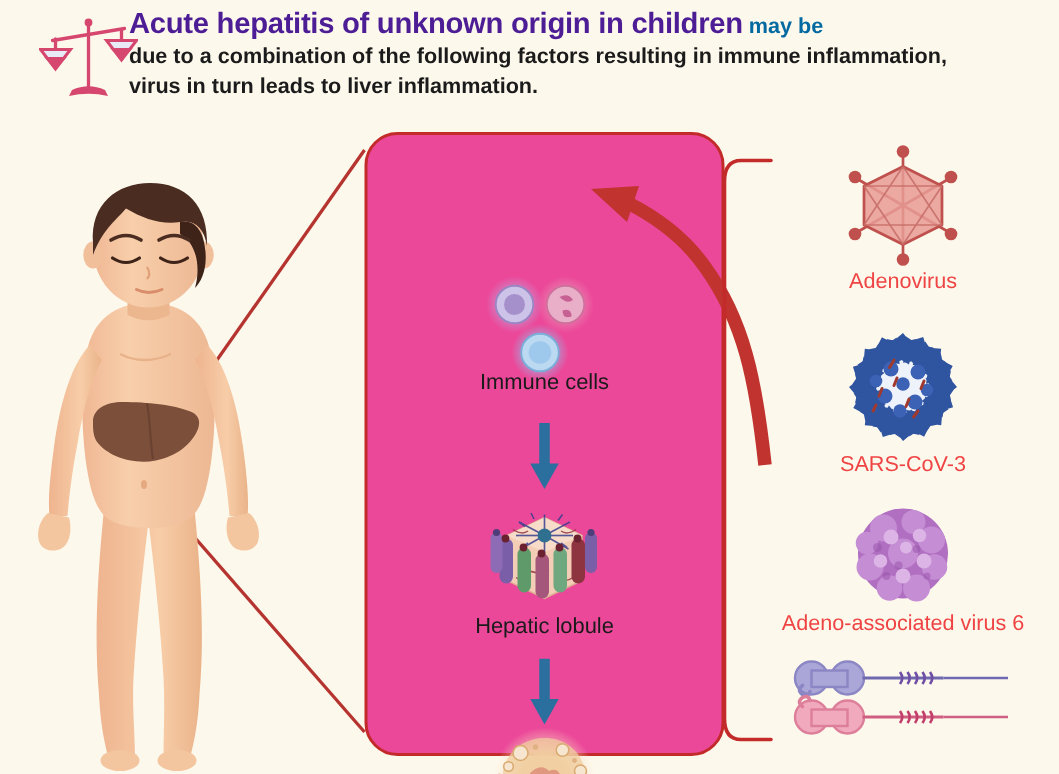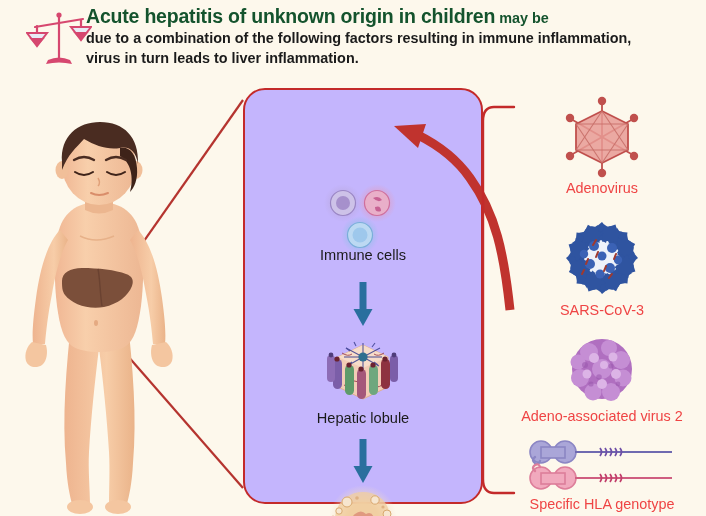--- a/index.html
+++ b/index.html
@@ -13,35 +13,35 @@
   #root{position:absolute;inset:0;}
 
   
   .header{position:absolute;left:0;top:0;width:706px;height:86px;}
   .scale-icon{position:absolute;left:26px;top:8px;width:66px;height:62px;}
   .header-text{
     position:absolute;left:86px;top:6px;width:612px;
     font-size:14.4px;line-height:20px;color:#1b1b1b;font-weight:600;
   }
   .headline{
-    font-size:19.5px;font-weight:bold;color:#14532d;letter-spacing:-0.2px;
+    font-size:19.5px;font-weight:bold;color:#4c1d95;letter-spacing:-0.2px;
     white-space:nowrap;
   }
-  .tail{font-weight:600;font-size:14.4px;color:#14532d;}
+  .tail{font-weight:600;font-size:14.4px;color:#0369a1;}
 
   
   .child{position:absolute;left:0px;top:118px;width:200px;height:398px;}
 
   
   .connectors{position:absolute;left:0;top:0;width:706px;height:516px;pointer-events:none;}
 
   
   .panel{
     position:absolute;left:243px;top:88px;width:236px;height:412px;
-    background:#c4b5fd;border:2.1px solid #c32a2a;border-radius:22px;
+    background:#ec4899;border:2.1px solid #c32a2a;border-radius:22px;
   }
   .panel-label{
     position:absolute;width:100%;text-align:center;
     font-size:14.6px;color:#1a1a1a;
   }
   .lbl-immune{top:157px;}
   .lbl-lobule{top:320px;}
 
   .node-immune{position:absolute;left:50%;top:93px;transform:translateX(-50%);}
   .node-lobule{position:absolute;left:50%;top:245px;transform:translateX(-50%);}
@@ -393,21 +393,21 @@
             <circle cx="41" cy="33" r="4"></circle>
         </g>
         <g fill="#9a57ad" opacity=".55">
           <circle cx="22" cy="33" r="3"></circle>
             <circle cx="48" cy="34" r="2.6"></circle>
           <circle cx="36" cy="45" r="2.8"></circle>
             <circle cx="55" cy="52" r="2.4"></circle>
           <circle cx="28" cy="52" r="2.6"></circle>
         </g>
       </svg>
-      <span class="cap">Adeno-associated virus 2</span>
+      <span class="cap">Adeno-associated virus 6</span>
     </div>
 
     <div class="ritem r4">
       <svg class="art" width="170" height="56" viewBox="0 0 170 56">
 
         <g fill="#aaa6d8" stroke="#8b86c4" stroke-width="1.6">
           <circle cx="24" cy="14" r="11"></circle>
           <circle cx="48" cy="14" r="11"></circle>
           <rect x="24" y="9" width="24" height="11"></rect>
         </g>
@@ -431,17 +431,16 @@
         <line x1="58" y1="40" x2="112" y2="40" stroke="#cf5e80" stroke-width="2"></line>
         <g stroke="#c23e6b" stroke-width="1.8" fill="none">
           <path d="M88 36 q3 4 0 8"></path>
             <path d="M93 36 q3 4 0 8"></path>
           <path d="M98 36 q3 4 0 8"></path>
             <path d="M103 36 q3 4 0 8"></path>
           <path d="M83 36 q3 4 0 8"></path>
         </g>
         <line x1="112" y1="40" x2="155" y2="40" stroke="#cf5e80" stroke-width="1.8"></line>
       </svg>
-      <span class="cap">Specific HLA genotype</span>
     </div>
   </div>
 
 </div>
 
 </body></html>

